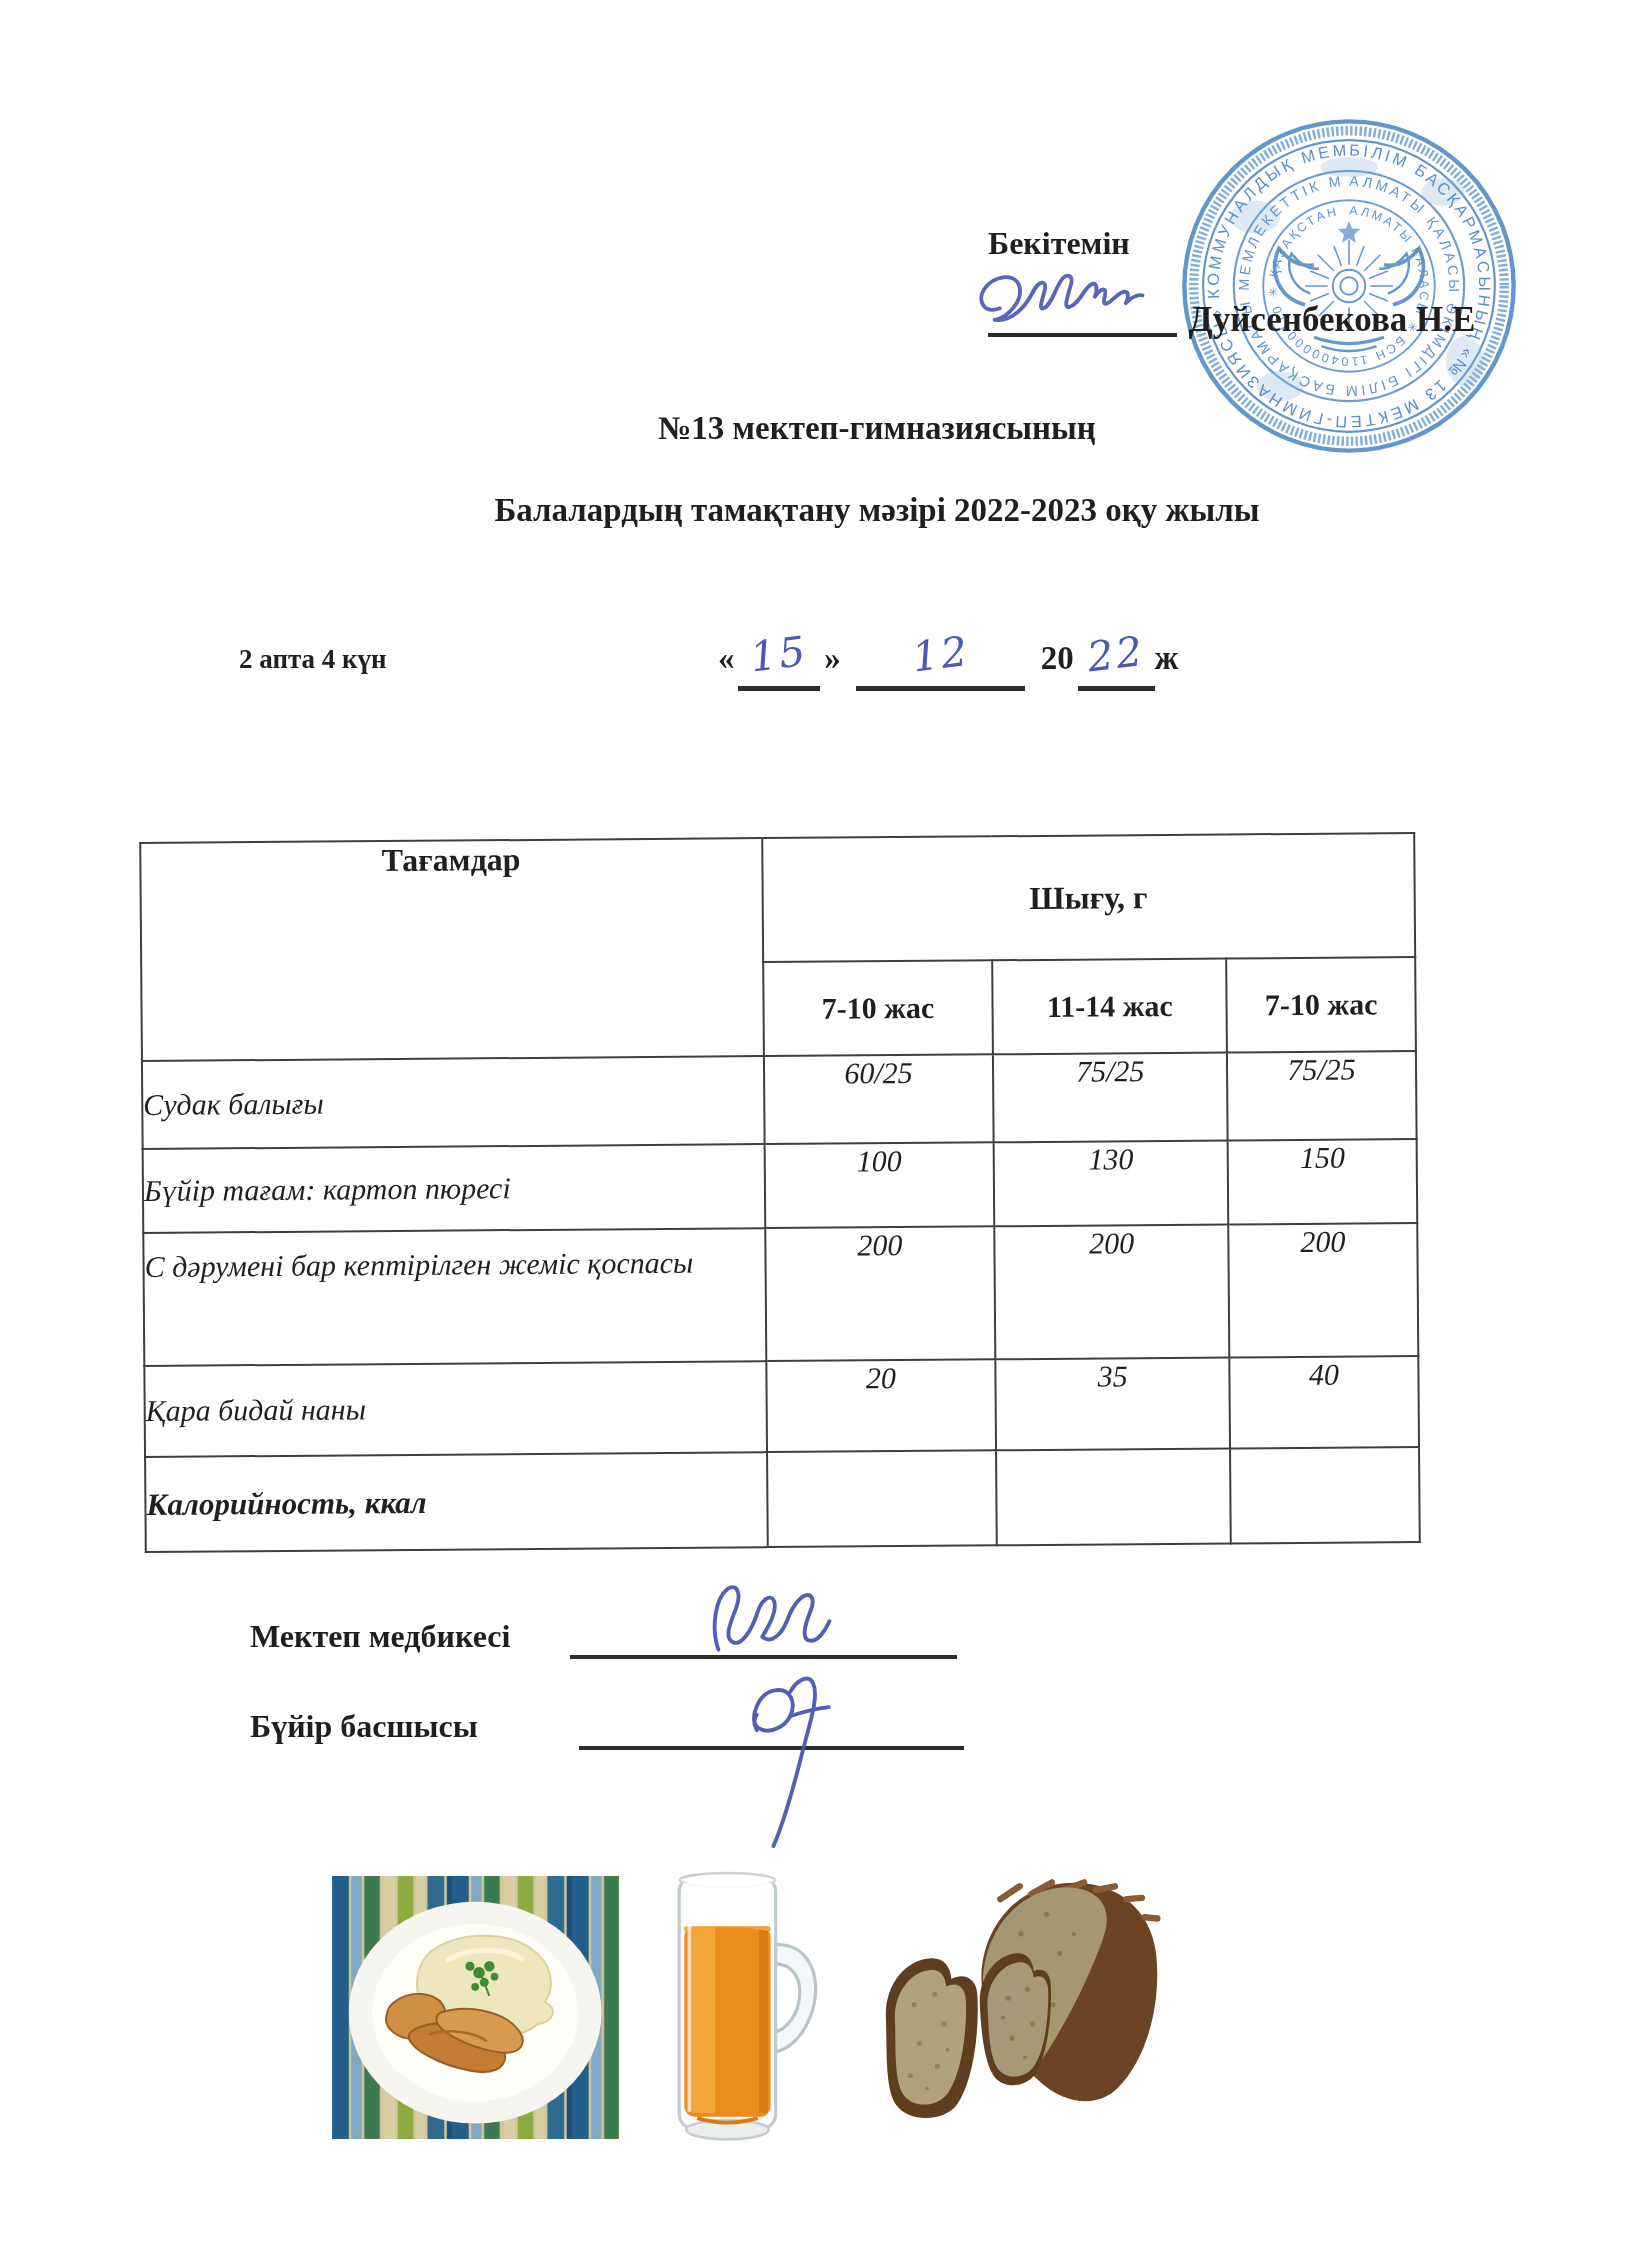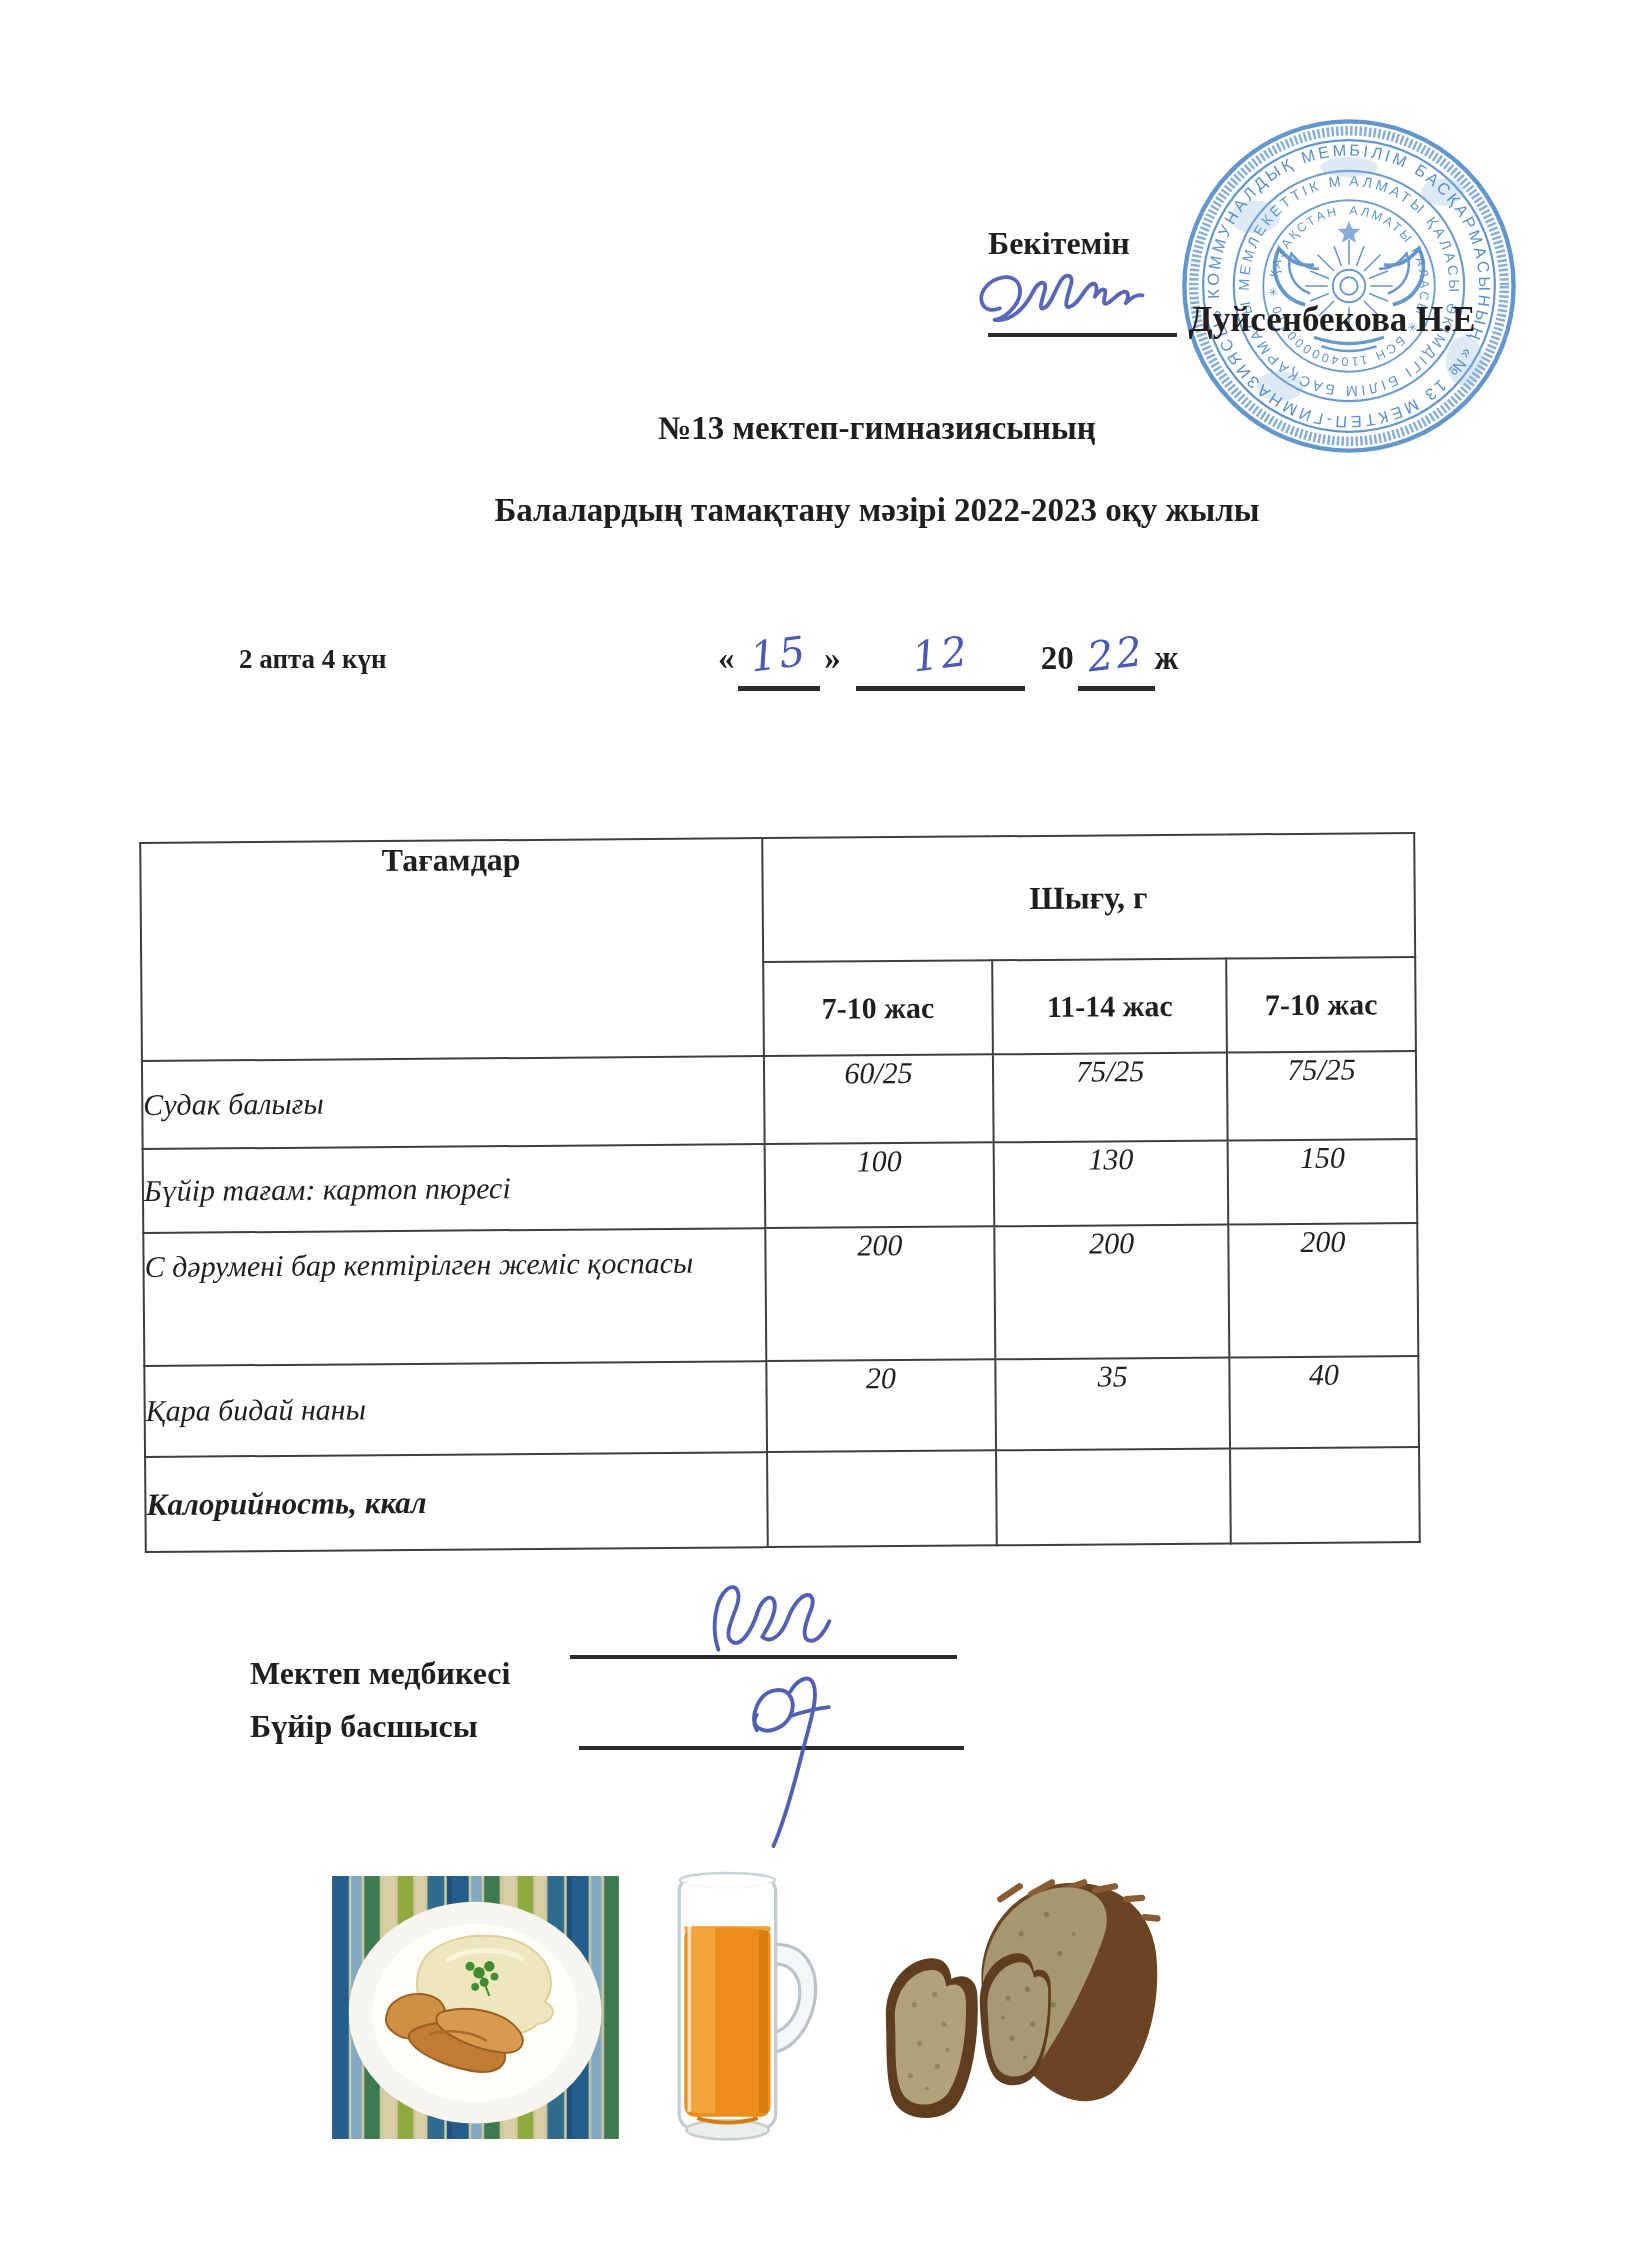--- a/index.html
+++ b/index.html
@@ -215,21 +215,21 @@
     </tr>
     <tr style="height:95px">
       <td class="td-cal">Калорийность, ккал</td>
       <td class="td-val"></td>
       <td class="td-val"></td>
       <td class="td-val"></td>
     </tr>
   </tbody>
     </table>
 
-  <div class="abs sig-label" style="top:1655px">Мектеп медбикесі</div>
+  <div class="abs sig-label" style="top:1618px">Мектеп медбикесі</div>
   <div class="abs uline" style="left:570px;top:1614px;width:387px;height:41px"></div>
   <svg class="abs" style="left:699px;top:1567px" width="142" height="97" viewBox="0 0 220 150">
     <g stroke="#4352ae" stroke-width="6" fill="none" stroke-linecap="round" stroke-linejoin="round" opacity=".92">
       <path d="M30,128 C18,92 26,48 44,34 C58,24 66,40 58,62 C50,84 38,108 52,116 C66,124 82,96 90,72"></path>
       <path d="M90,72 C96,52 110,40 116,52 C122,66 108,92 98,108 C112,120 128,104 136,84 C142,68 152,50 164,44 C176,40 180,52 172,70 C164,90 158,112 172,114 C184,116 196,98 202,84"></path>
     </g>
   </svg>
 
   <div class="abs sig-label" style="top:1708px">Бүйір басшысы</div>
   <div class="abs uline" style="left:579px;top:1705px;width:385px;height:41px"></div>

